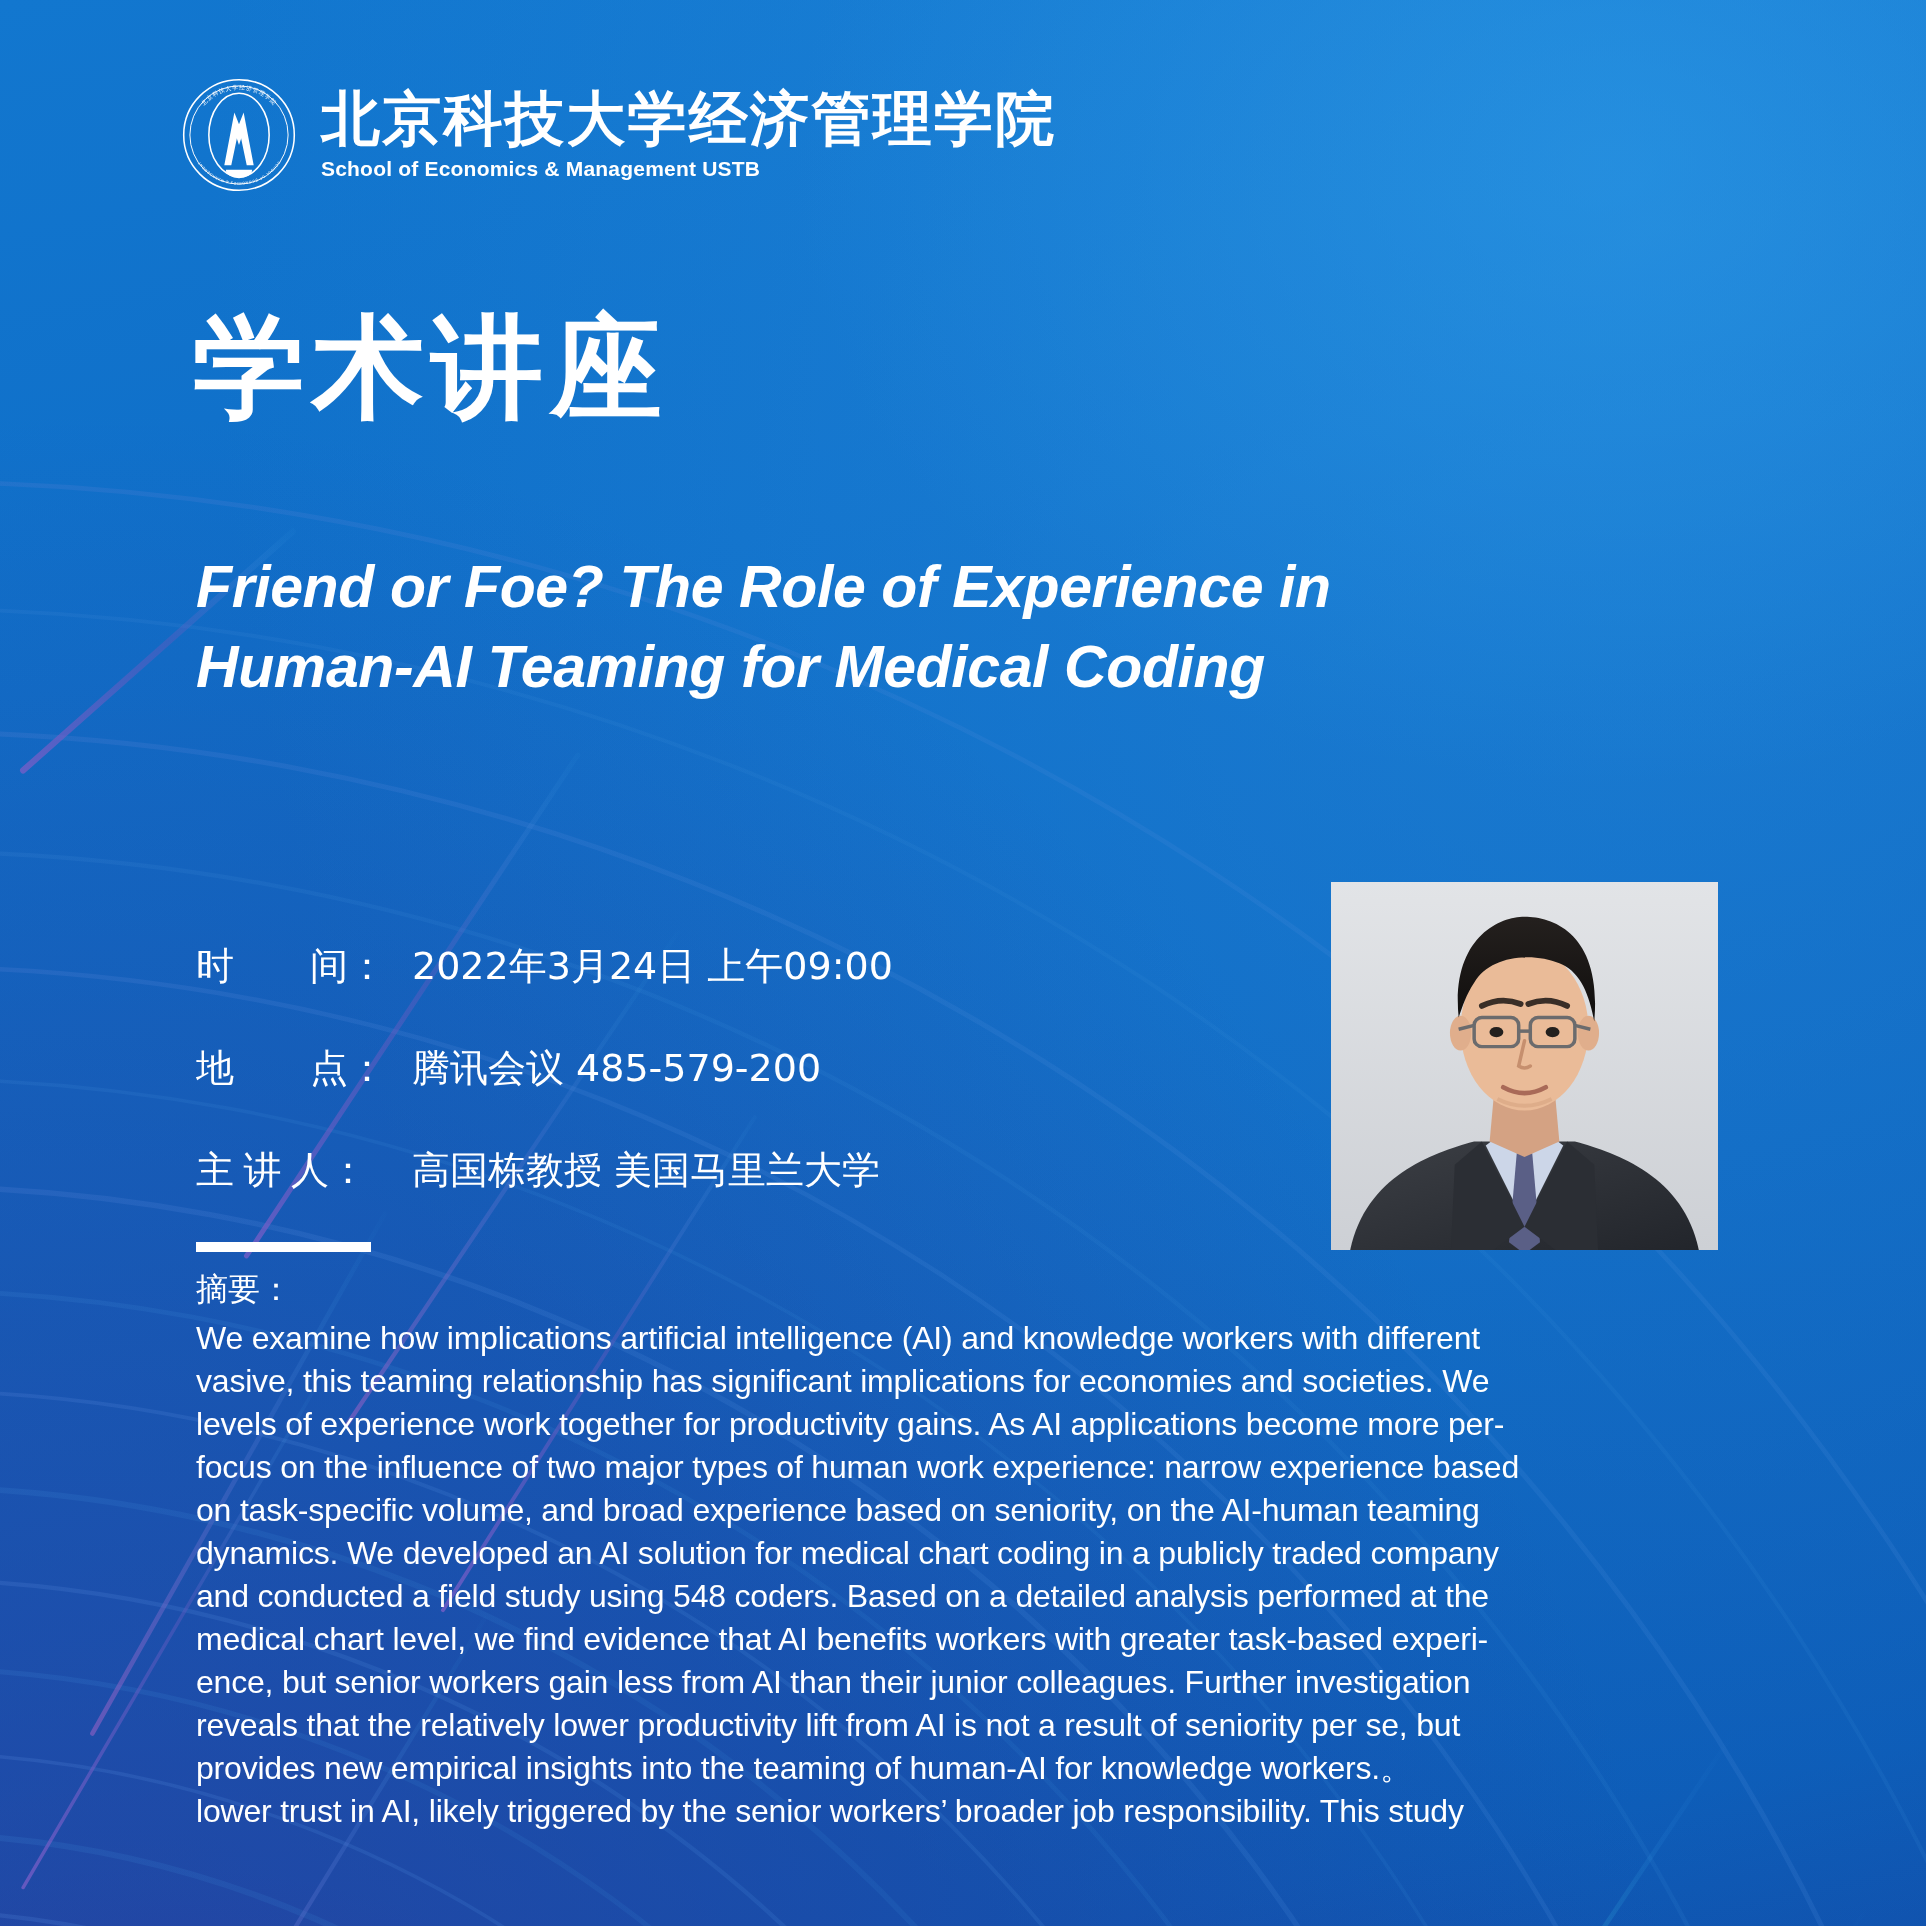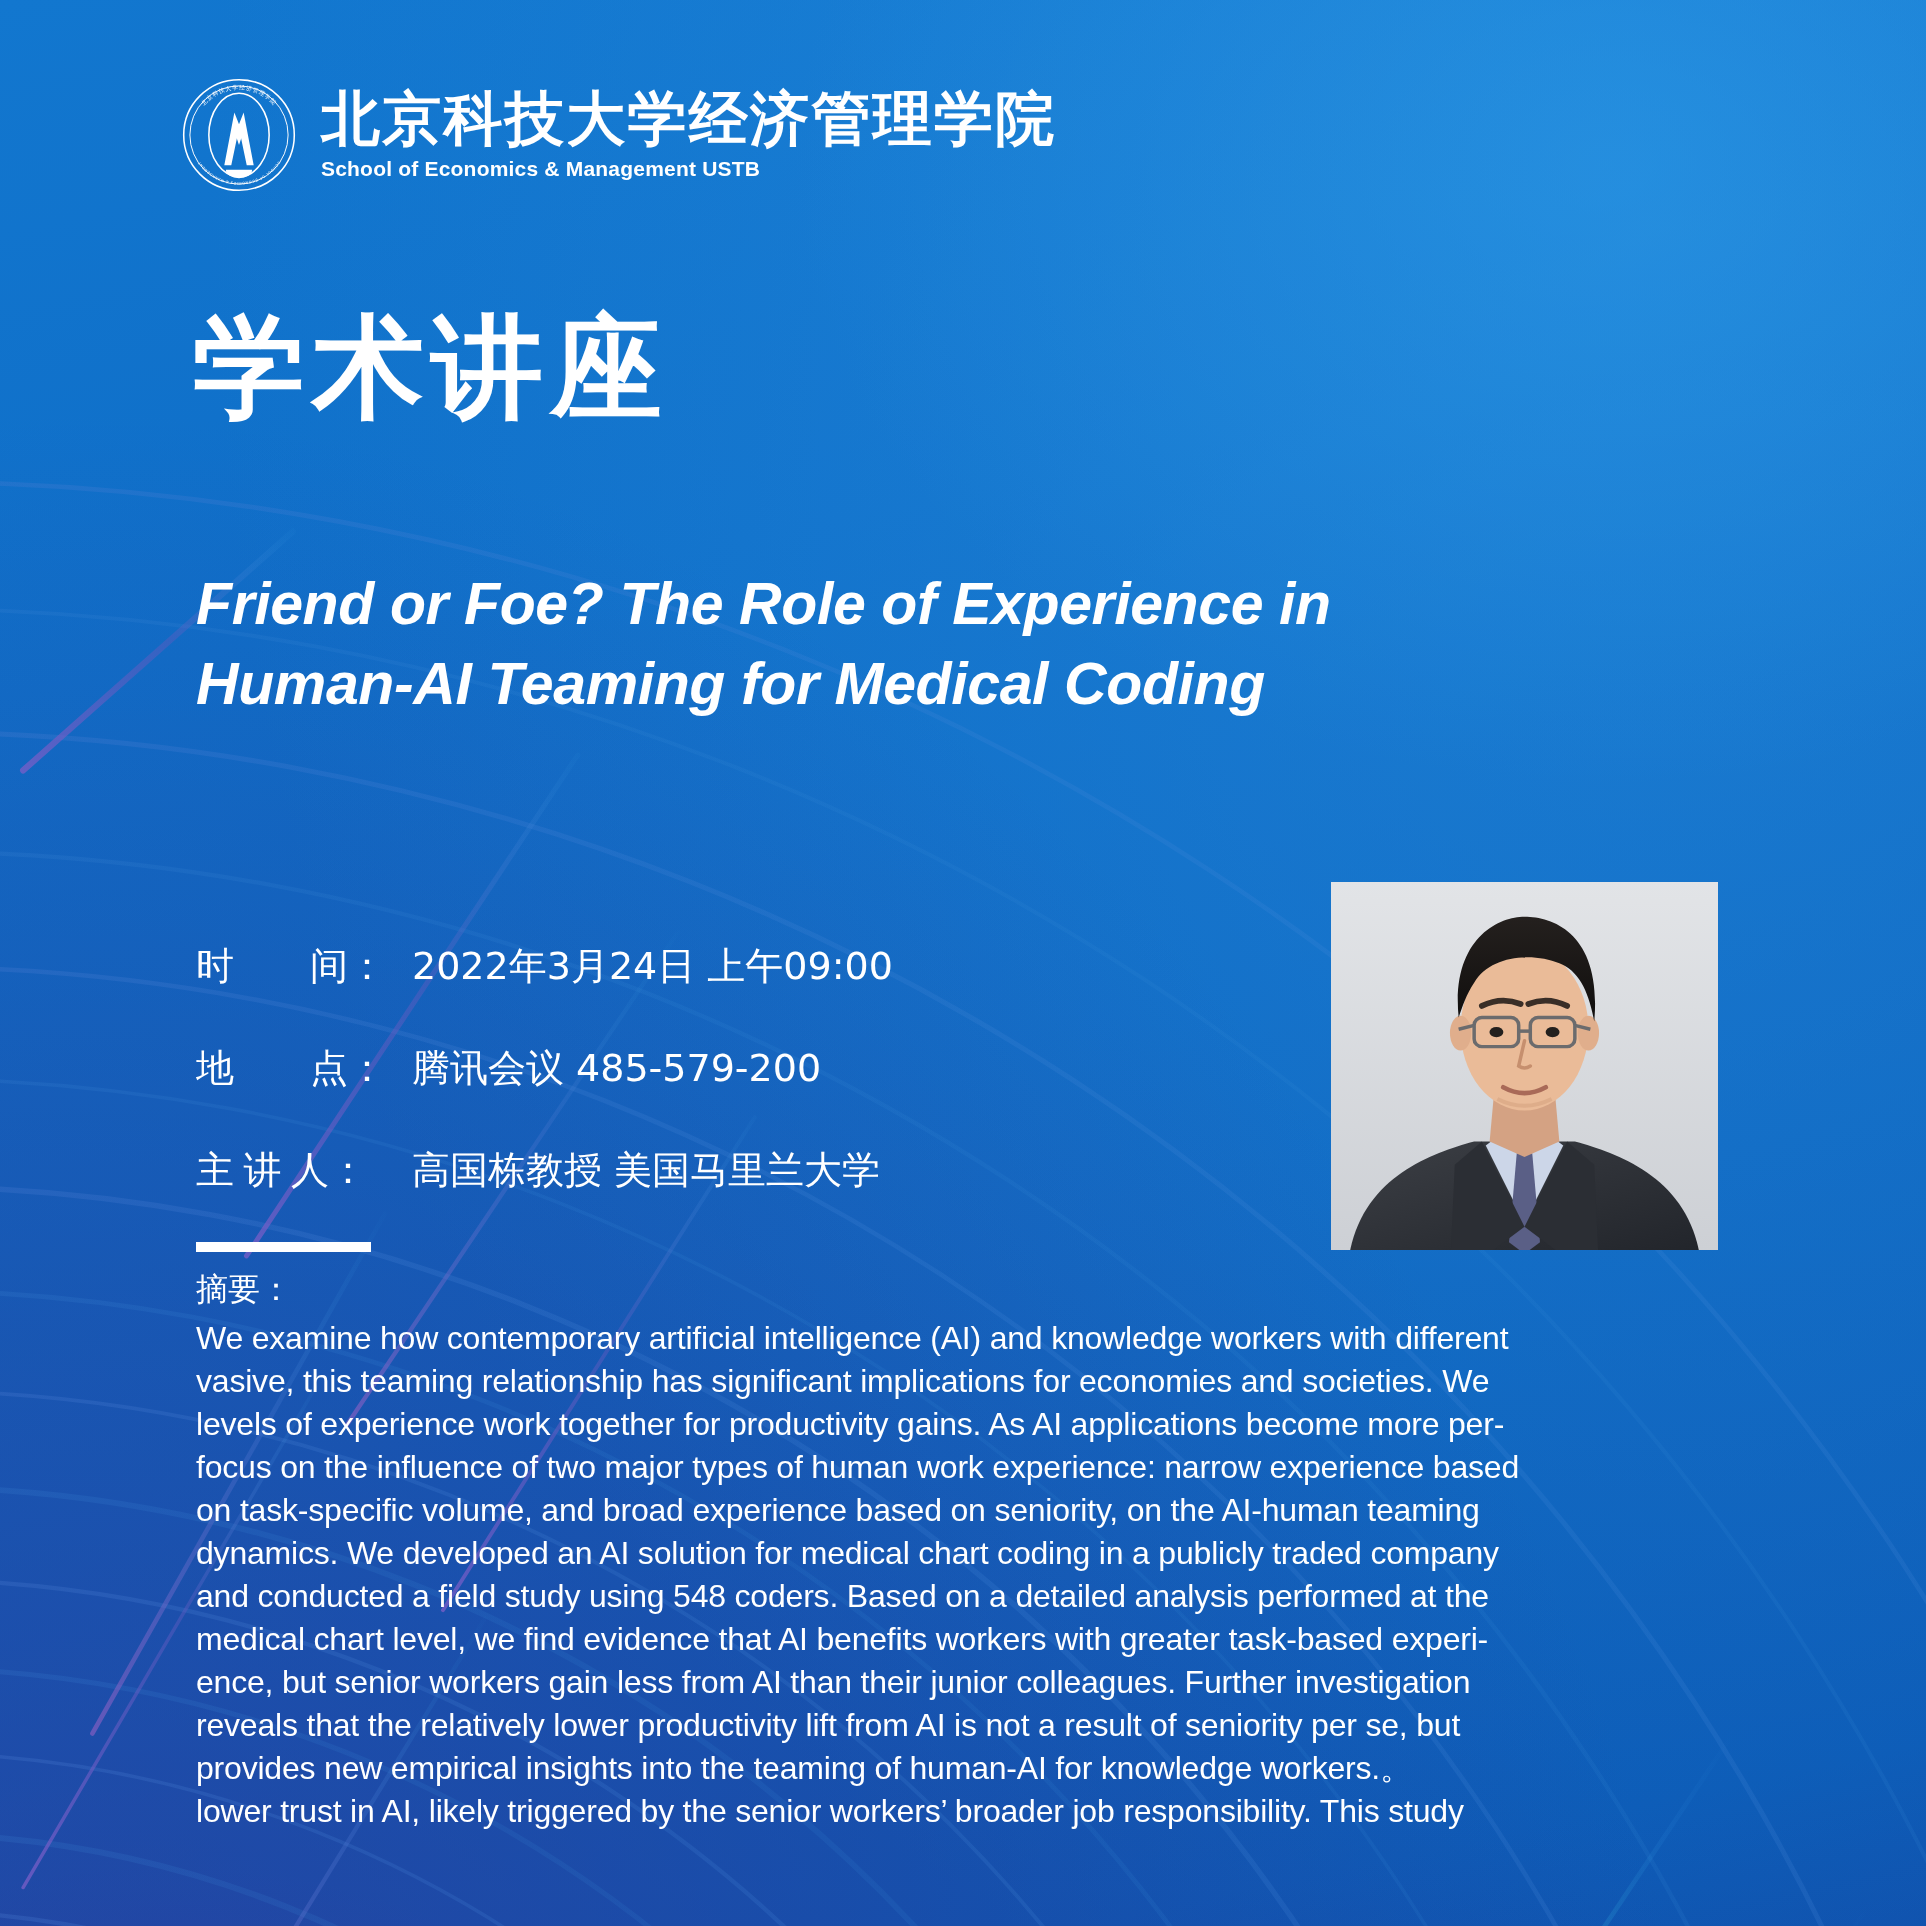--- a/index.html
+++ b/index.html
@@ -37,21 +37,21 @@
   }
 
   
   .title-cn{
     position:absolute;left:193px;top:312px;
     color:#fff;font-weight:700;font-size:112px;letter-spacing:7px;
     font-family:"Liberation Sans","DejaVu Sans",sans-serif;
     line-height:1;white-space:nowrap;
   }
   .title-en{
-    position:absolute;left:196px;top:564px;width:1695px;
+    position:absolute;left:196px;top:547px;width:1695px;
     color:#fff;font-weight:700;font-style:italic;
     font-size:59px;line-height:1.36;letter-spacing:-0.4px;
   }
   .title-en .l{display:block;white-space:nowrap;}
 
   
   .meta{position:absolute;left:196px;top:909px;}
   .meta-row{display:flex;align-items:baseline;margin-bottom:19px;white-space:nowrap;}
   .meta-label{
     color:#fff;font-size:38px;font-weight:400;
@@ -302,21 +302,21 @@
       <path d="M 89 106 q 11 6 22 0" stroke="#a96a58" stroke-width="2.4" fill="none" stroke-linecap="round"></path>
 
       <path d="M 86 112 q 14 7 28 0" stroke="#d9a684" stroke-width="2" fill="none" opacity="0.7"></path>
     </svg>
   </div>
 
   <div class="divider"></div>
 
   <div class="sec-head" id="abstract-heading">摘要：</div>
   <div class="abstract-body">
-    <span class="l">We examine how contemporary artificial intelligence (AI) and knowledge workers with different</span>
+    <span class="l">We examine how implications artificial intelligence (AI) and knowledge workers with different</span>
     <span class="l">vasive, this teaming relationship has significant implications for economies and societies. We</span>
     <span class="l">levels of experience work together for productivity gains. As AI applications become more per-</span>
     <span class="l">focus on the influence of two major types of human work experience: narrow experience based</span>
     <span class="l">on task-specific volume, and broad experience based on seniority, on the AI-human teaming</span>
     <span class="l">dynamics. We developed an AI solution for medical chart coding in a publicly traded company</span>
     <span class="l">and conducted a field study using 548 coders. Based on a detailed analysis performed at the</span>
     <span class="l">medical chart level, we find evidence that AI benefits workers with greater task-based experi-</span>
     <span class="l">ence, but senior workers gain less from AI than their junior colleagues. Further investigation</span>
     <span class="l">reveals that the relatively lower productivity lift from AI is not a result of seniority per se, but</span>
     <span class="l">provides new empirical insights into the teaming of human-AI for knowledge workers.。</span>

